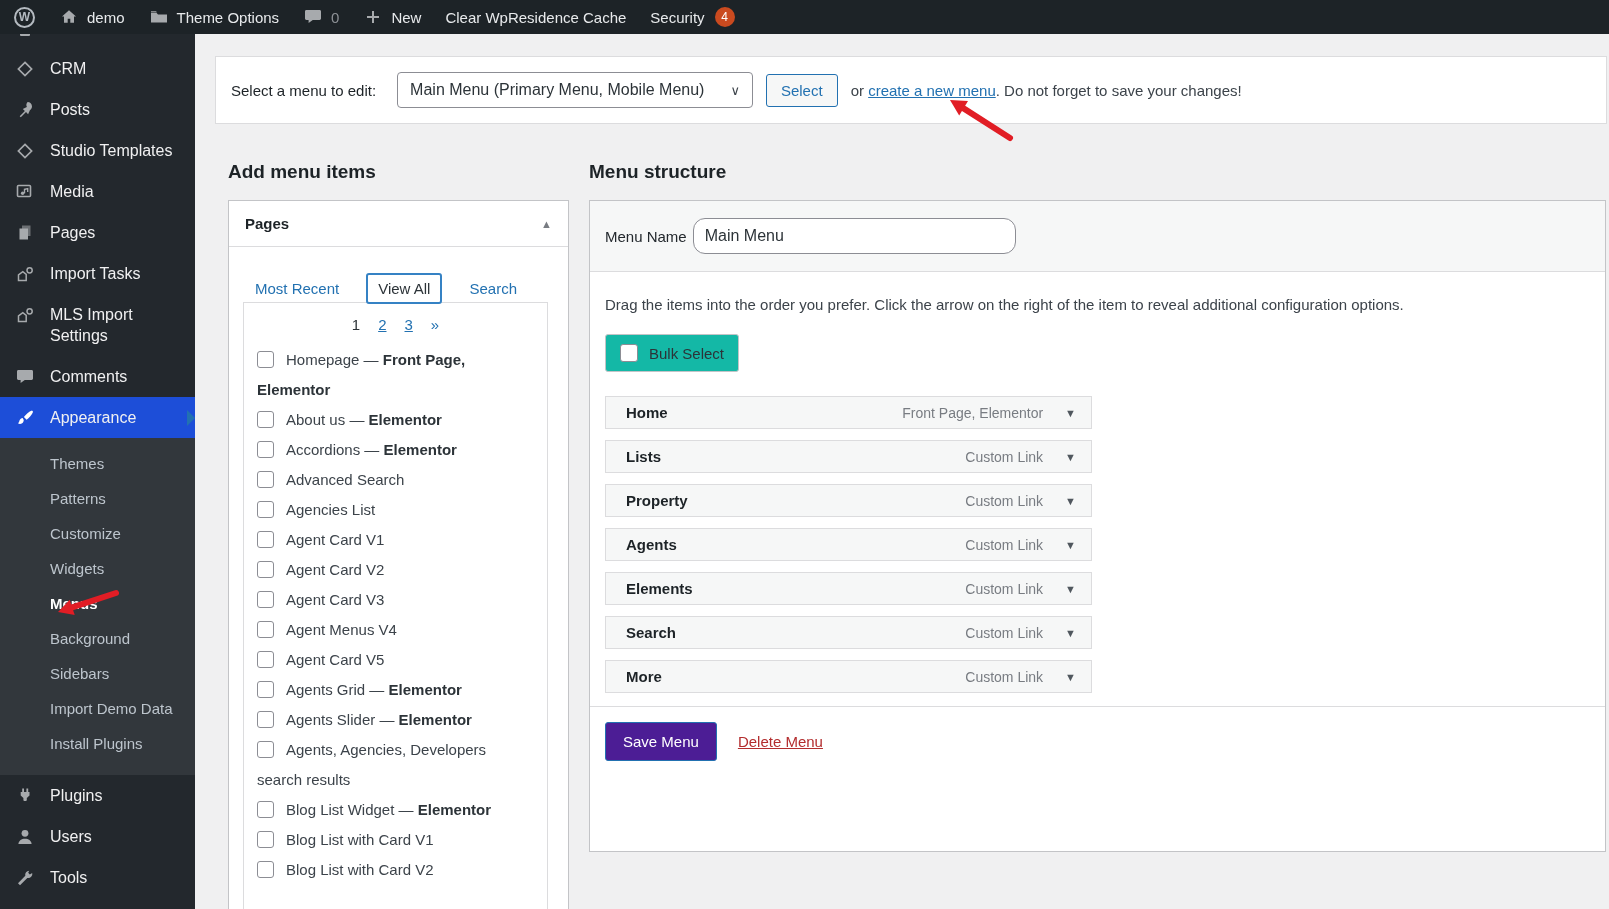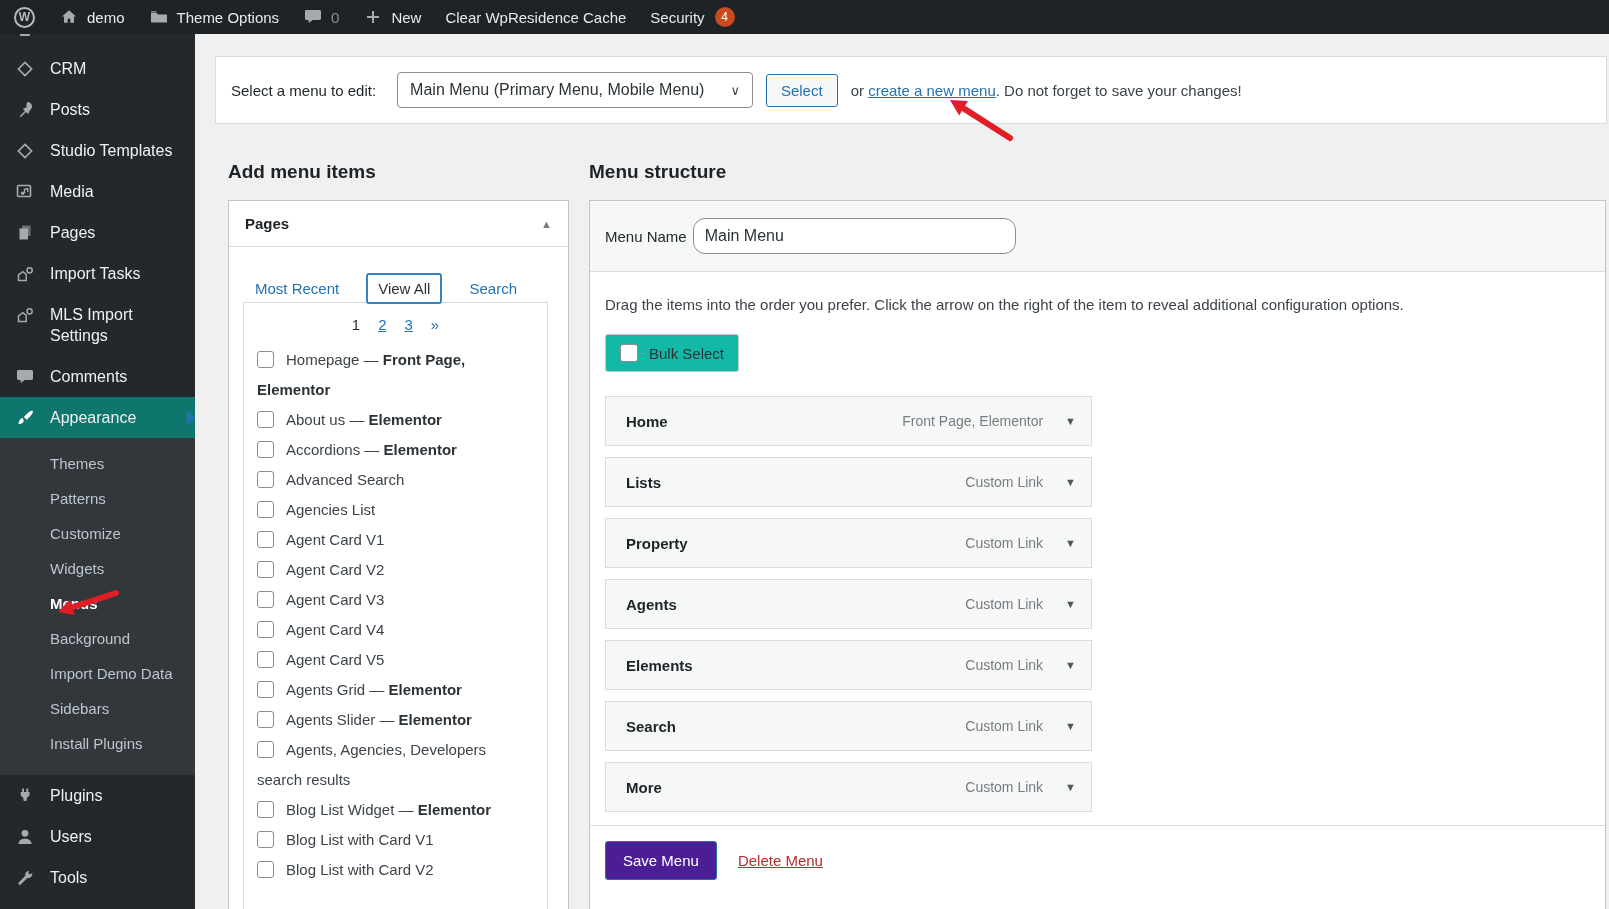--- a/index.html
+++ b/index.html
@@ -38,21 +38,21 @@
   }
   .sb-clip { height:14px; overflow:hidden; }
   .sb-clip .sb-item { margin-top:-26px; }
   .sb-item {
     display:flex; align-items:flex-start; gap:14px; padding:10px 6px 10px 14px;
     cursor:pointer; line-height:21px; position:relative;
   }
   .sb-ic { width:22px; display:flex; justify-content:center; color:#a7aaad; flex:none; padding-top:1px; }
   .sb-ic svg { display:block; }
   .sb-label { color:#f0f0f1; }
-  .sb-item.active { background:#0f766e;text-align:right; }
+  .sb-item.active { background:#1d4ed8;text-align:right; }
   .sb-item.active .sb-ic { color:#fff; }
   .sb-item.active::after {
     content:""; position:absolute; right:-8px; top:50%; margin-top:-8px;
     border:8px solid transparent; border-left-color:#2271b1;
   }
   .submenu { background:#32373c; padding:8px 0 14px; font-size:15px; }
   .submenu .sub-item { padding:8px 10px 8px 50px; color:#bdc5cd; cursor:pointer; position:relative; line-height:19px; }
   .submenu .sub-item.current { color:#fff; font-weight:bold; }
 
   
@@ -125,21 +125,21 @@
   }
   .panel-body { padding:16px 15px 0; }
   .drag-text { font-size:15px; color:#3c434a; margin:8px 0 21px; }
   .bulk-select {
     display:inline-flex; align-items:center; gap:11px; border:1px solid #c3c4c7;
     background:#14b8a6; border-radius:3px; padding:9px 14px; font-size:15px; color:#2c3338; cursor:pointer;
   }
   .bulk-select .checkbox { margin:0; width:18px; height:18px; }
   .menu-items { margin-top:24px; }
   .menu-item {
-    width:487px; height:50px; background:#f6f7f7; border:1px solid #dcdcde;
+    width:487px; height:33px; background:#f6f7f7; border:1px solid #dcdcde;
     margin-bottom:11px; display:flex; align-items:center; padding:0 15px 0 20px; cursor:move;
   }
   .mi-title { font-weight:bold; font-size:15px; color:#1d2327; flex:1; }
   .mi-type { font-size:14px; color:#787c82; }
   .mi-caret { margin-left:22px; color:#50575e; font-size:11px; cursor:pointer; }
   .panel-footer {
     border-top:1px solid #dcdcde; margin-top:13px; padding:15px 15px 90px;
     display:flex; align-items:center;
   }
   .btn-primary {
@@ -290,22 +290,22 @@
       <div class="sub-item"><span>Patterns</span></div>
       <div class="sub-item"><span>Customize</span></div>
       <div class="sub-item"><span>Widgets</span></div>
       <div class="sub-item current"><span>Menus</span><span class="red-arrow arrow-menus" style="color: rgb(225, 29, 37);">
           <svg width="100%" height="100%">
             <polygon points="4,26 15.7,13.7 20.7,28.9" fill="currentColor"></polygon>
             <line x1="18.2" y1="21.3" x2="62" y2="7" stroke="currentColor" stroke-width="6" stroke-linecap="round"></line>
           </svg>
         </span></div>
       <div class="sub-item"><span>Background</span></div>
+      <div class="sub-item"><span>Sidebars</span></div>
       <div class="sub-item"><span>Import Demo Data</span></div>
-      <div class="sub-item"><span>Sidebars</span></div>
       <div class="sub-item"><span>Install Plugins</span></div>
     </div>
     <div class="sb-item">
       <span class="sb-ic">
         <svg viewBox="0 0 20 20" width="20" height="20" fill="currentColor" aria-hidden="true">
           <path d="M7.2 2.5H9v3.6h2.4V2.5h1.8v3.6h1.3v3.3l-2.7 2.7v2c0 .5-.4.9-.9.9H9.3c-.5 0-.9-.4-.9-.9v-2L5.7 9.4V6.1h1.5z"></path>
         </svg>
       </span>
       <span class="sb-label">Plugins</span>
     </div>
@@ -364,21 +364,21 @@
             <div class="pagination" id="pages-pagination"><span class="page-current">1</span><a class="page-link">2</a><a class="page-link">3</a><a class="page-next">»</a></div>
             <div class="checklist" id="pages-checklist">
                 <label class="check-item"><span class="checkbox"></span><span>Homepage — </span><b>Front Page, Elementor</b></label>
                 <label class="check-item"><span class="checkbox"></span><span>About us — </span><b>Elementor</b></label>
                 <label class="check-item"><span class="checkbox"></span><span>Accordions — </span><b>Elementor</b></label>
                 <label class="check-item"><span class="checkbox"></span><span>Advanced Search</span></label>
                 <label class="check-item"><span class="checkbox"></span><span>Agencies List</span></label>
                 <label class="check-item"><span class="checkbox"></span><span>Agent Card V1</span></label>
                 <label class="check-item"><span class="checkbox"></span><span>Agent Card V2</span></label>
                 <label class="check-item"><span class="checkbox"></span><span>Agent Card V3</span></label>
-                <label class="check-item"><span class="checkbox"></span><span>Agent Card V4</span></label>
+                <label class="check-item"><span class="checkbox"></span><span>Agent Menus V4</span></label>
                 <label class="check-item"><span class="checkbox"></span><span>Agent Card V5</span></label>
                 <label class="check-item"><span class="checkbox"></span><span>Agents Grid — </span><b>Elementor</b></label>
                 <label class="check-item"><span class="checkbox"></span><span>Agents Slider — </span><b>Elementor</b></label>
                 <label class="check-item"><span class="checkbox"></span><span>Agents, Agencies, Developers search results</span></label>
                 <label class="check-item"><span class="checkbox"></span><span>Blog List Widget — </span><b>Elementor</b></label>
                 <label class="check-item"><span class="checkbox"></span><span>Blog List with Card V1</span></label>
                 <label class="check-item"><span class="checkbox"></span><span>Blog List with Card V2</span></label>
               </div>
           </div>
         </div>

